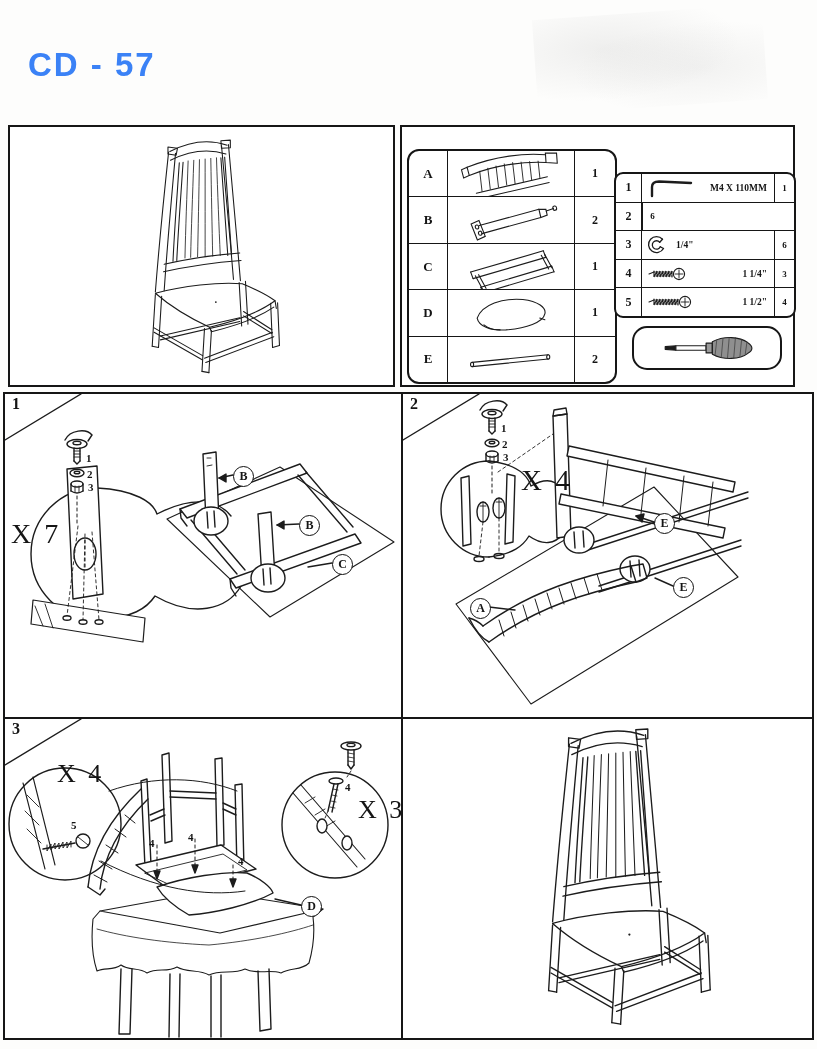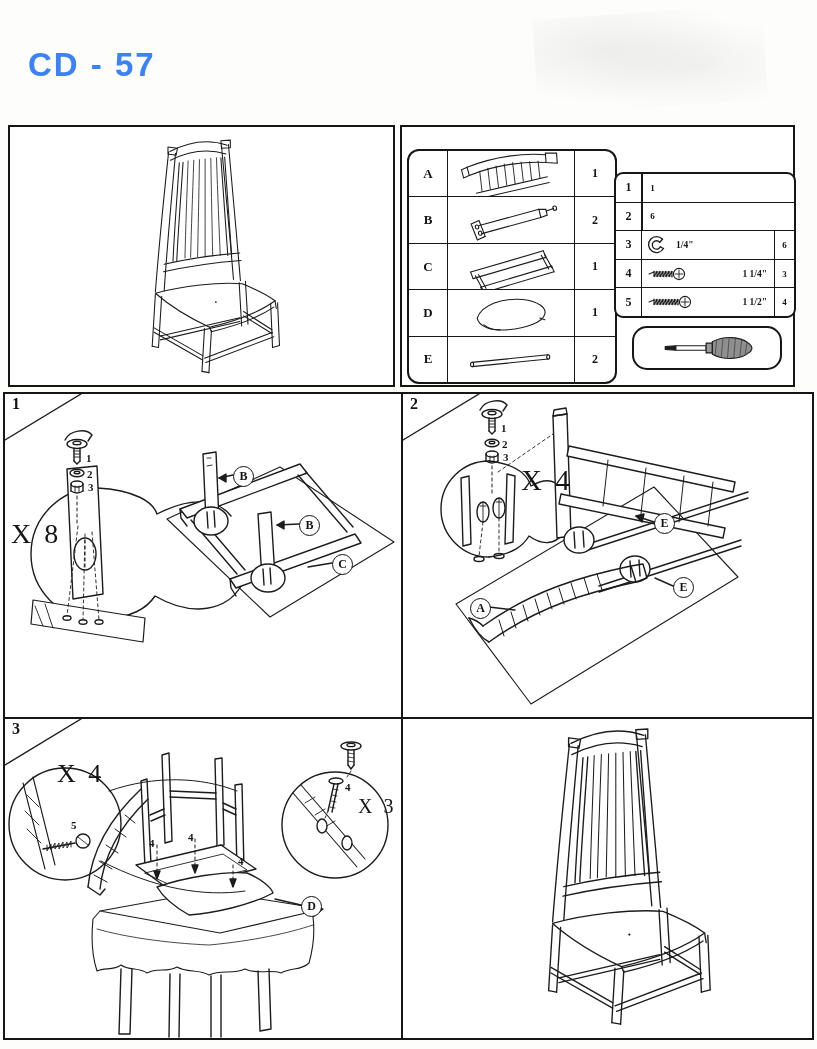--- a/index.html
+++ b/index.html
@@ -233,20 +233,26 @@
             <ellipse cx="104" cy="23.5" rx="1.8" ry="2.6"></ellipse>
       </svg>
         </div>
       <div class="pqty">2</div>
     </div>
   </div>
 
   <div class="hw-table">
     <div class="hrow">
       <div class="hno">1</div>
+      <div class="hmid">
+        <svg width="50" height="20" viewBox="0 0 50 20" stroke="#1c1c1c" fill="none" stroke-width="2.4" stroke-linecap="round" stroke-linejoin="round">
+            <path d="M6,18 L6,9 Q6,3.5 13,3.5 L45,5"></path>
+          </svg>
+        <span class="hspec">M4 X 110MM</span>
+      </div>
       <div class="hqty">1</div>
     </div>
     <div class="hrow">
       <div class="hno">2</div>
       <div class="hqty">6</div>
     </div>
     <div class="hrow">
       <div class="hno">3</div>
       <div class="hmid">
         <svg width="22" height="22" viewBox="0 0 22 22" stroke="#1c1c1c" fill="none" stroke-width="1.3" stroke-linecap="round">
@@ -335,21 +341,21 @@
     <ellipse cx="263" cy="184" rx="17" ry="14" fill="#fff"></ellipse>
     <path d="M258,175 L259,191 M265,174 L266,190"></path>
 
     <path d="M228,81 L214,84"></path>
       <path d="M214,84 L221,80 L221,88 Z" fill="#1c1c1c"></path>
     <path d="M294,130 L272,131"></path>
       <path d="M272,131 L279,127 L279,135 Z" fill="#1c1c1c"></path>
     <path d="M327,169 L303,173"></path>
   </svg>
   <span class="corner-num">1</span>
-  <div class="multiplier" style="left:6px; top:124px; font-size:28px;">X 8</div>
+  <div class="multiplier" style="left:6px; top:124px; font-size:28px;">X 7</div>
   <div class="stack" style="left:57px; top:34px;">
     <svg width="46" height="100" viewBox="0 0 46 100">
         <use href="#bolt-stack"></use>
       </svg>
     <span class="stack-num n1">1</span>
     <span class="stack-num n2">2</span>
     <span class="stack-num n3">3</span>
   </div>
   <div class="circle-label" style="left:228px; top:72px;">
       <span>B</span>
@@ -496,21 +502,21 @@
       <ellipse cx="346" cy="26" rx="4" ry="1.6"></ellipse>
     <path d="M343,31 L343,46 M349,31 L349,46"></path>
       <path d="M343,34 L349,35 M343,38 L349,39 M343,42 L349,43" stroke-width="0.8"></path>
       <path d="M343,46 L346,50 L349,46"></path>
     <path d="M346,52 L342,58" stroke-dasharray="2.5,2.5" stroke-width="0.9"></path>
 
     <path d="M296,186 L270,180"></path>
   </svg>
   <span class="corner-num">3</span>
   <div class="multiplier" style="left:52px; top:40px; font-size:26px;">X 4</div>
-  <div class="multiplier" style="left:353px; top:76px; font-size:20px;">X 3</div>
+  <div class="multiplier" style="left:353px; top:76px; font-size:26px;">X 3</div>
   <span class="small-num" style="left:66px; top:100px;">5</span>
   <span class="small-num" style="left:340px; top:62px;">4</span>
   <span class="small-num" style="left:144px; top:118px;">4</span>
   <span class="small-num" style="left:183px; top:112px;">4</span>
   <span class="small-num" style="left:233px; top:136px;">4</span>
   <div class="circle-label" style="left:296px; top:177px;">
       <span>D</span>
     </div>
 </section>
 

